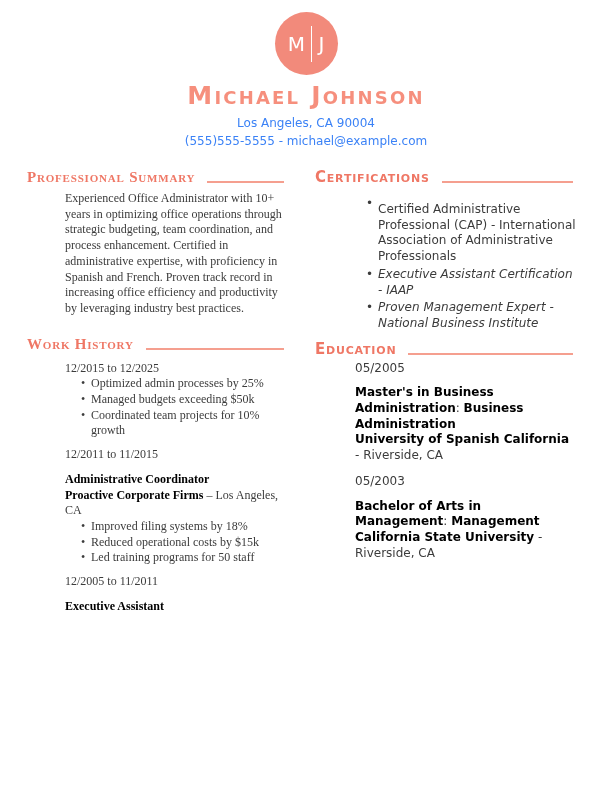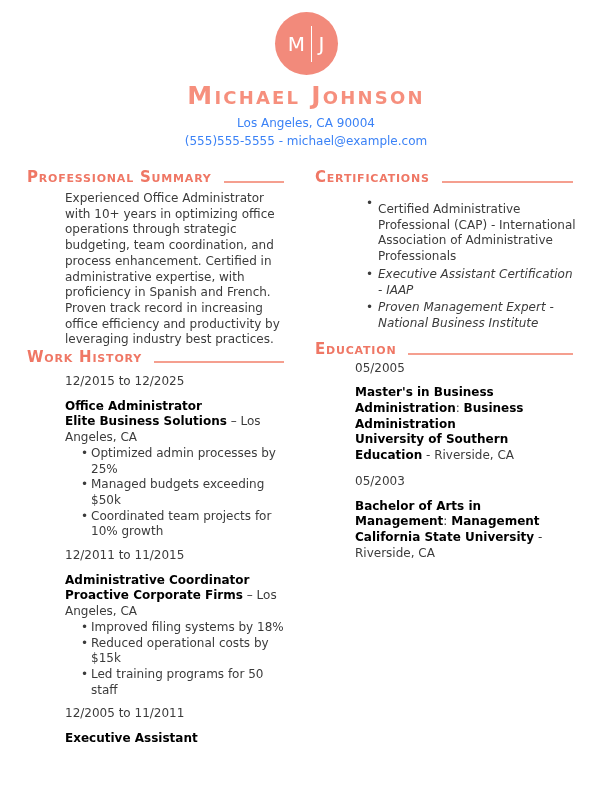--- a/index.html
+++ b/index.html
@@ -26,29 +26,29 @@
     font-variant:small-caps;letter-spacing:2.2px;
     color:var(--accent_light,#f68f7d);
   }
   .contact{margin-top:4px;line-height:18px;color:#3b82f6;}
   
   .columns{
     display:flex;margin-top:18px;padding:0 28px 0 27px;gap:23px;
     align-items:flex-start;text-align:left;
   }
   .col{box-sizing:border-box;}
-  .col-left{width:265px;}
+  .col-left{width:265px;font-family:Liberation Serif, serif;}
   .col-right{width:266px;}
   .sec{
     display:flex;margin:0;font-size:15px;line-height:18px;font-weight:bold;
     font-variant:small-caps;letter-spacing:0.8px;
     color:var(--accent,#ef7765);
   }
   .sec-rule{flex:1;height:2px;background:var(--rule,#f59f8f);align-self:flex-end;margin:0 8px 3px 12px;}
-  .sec-work{}
+  .sec-work{margin-top:18px;}
   .sec-edu{margin-top:8px;}
   .content{padding:0 4px 0 38px;}
   .col-right .content{padding-left:40px;}
   .summary{margin:5px 0 0;}
   .date{margin:8px 0 0;}
   .jobhead{margin:9px 0 0;}
   .edu-block{margin:9px 0 0;}
   .edu-entry .date{margin-top:10px;}
   .edu-entry:first-of-type .date{margin-top:3px;}
   b{color:var(--strong_text,#000000);}
@@ -91,24 +91,20 @@
       </div>
 
       <h2 class="sec sec-work">
         <span>Work History</span>
         <span class="sec-rule"></span>
       </h2>
       <div class="content">
 
         <div class="job-entry">
           <p class="date">12/2015 to 12/2025</p>
-          <p class="jobhead"><b>Office Administrator</b><br>
-            <b>Elite Business Solutions</b>
-            <span>–</span>
-            <span>Los Angeles, CA</span></p>
           <ul class="bullets">
             <li>Optimized admin processes by 25%</li>
             <li>Managed budgets exceeding $50k</li>
             <li>Coordinated team projects for 10% growth</li>
           </ul>
         </div>
 
         <div class="job-entry">
           <p class="date">12/2011 to 11/2015</p>
           <p class="jobhead"><b>Administrative Coordinator</b><br>
@@ -147,21 +143,21 @@
       <h2 class="sec sec-edu">
         <span>Education</span>
         <span class="sec-rule"></span>
       </h2>
       <div class="content">
 
         <div class="edu-entry">
           <p class="date">05/2005</p>
           <p class="edu-block"><b>Master's in Business Administration</b><span>:</span>
             <b>Business Administration</b><br>
-            <b>University of Southern Education</b>
+            <b>University of Spanish California</b>
             <span>-</span>
             <span>Riverside, CA</span></p>
         </div>
 
         <div class="edu-entry">
           <p class="date">05/2003</p>
           <p class="edu-block"><b>Bachelor of Arts in Management</b><span>:</span>
             <b>Management</b><br>
             <b>California State University</b>
             <span>-</span>

